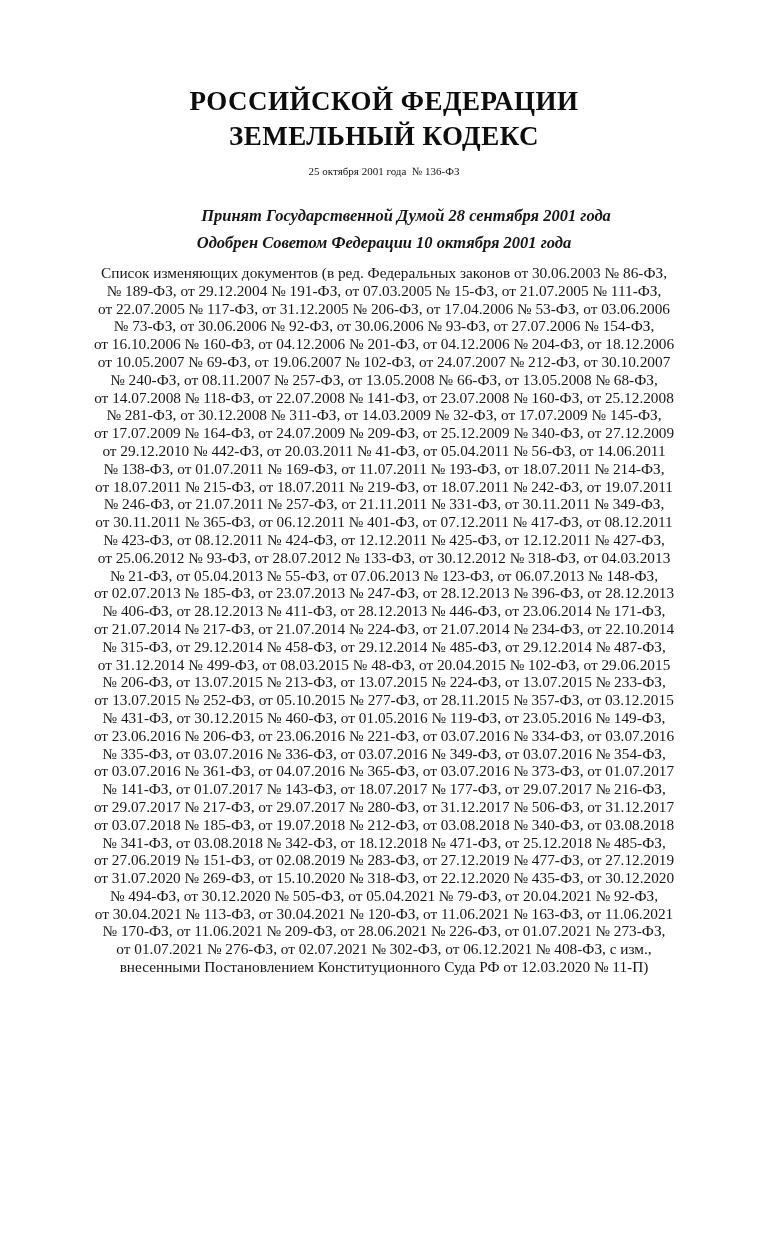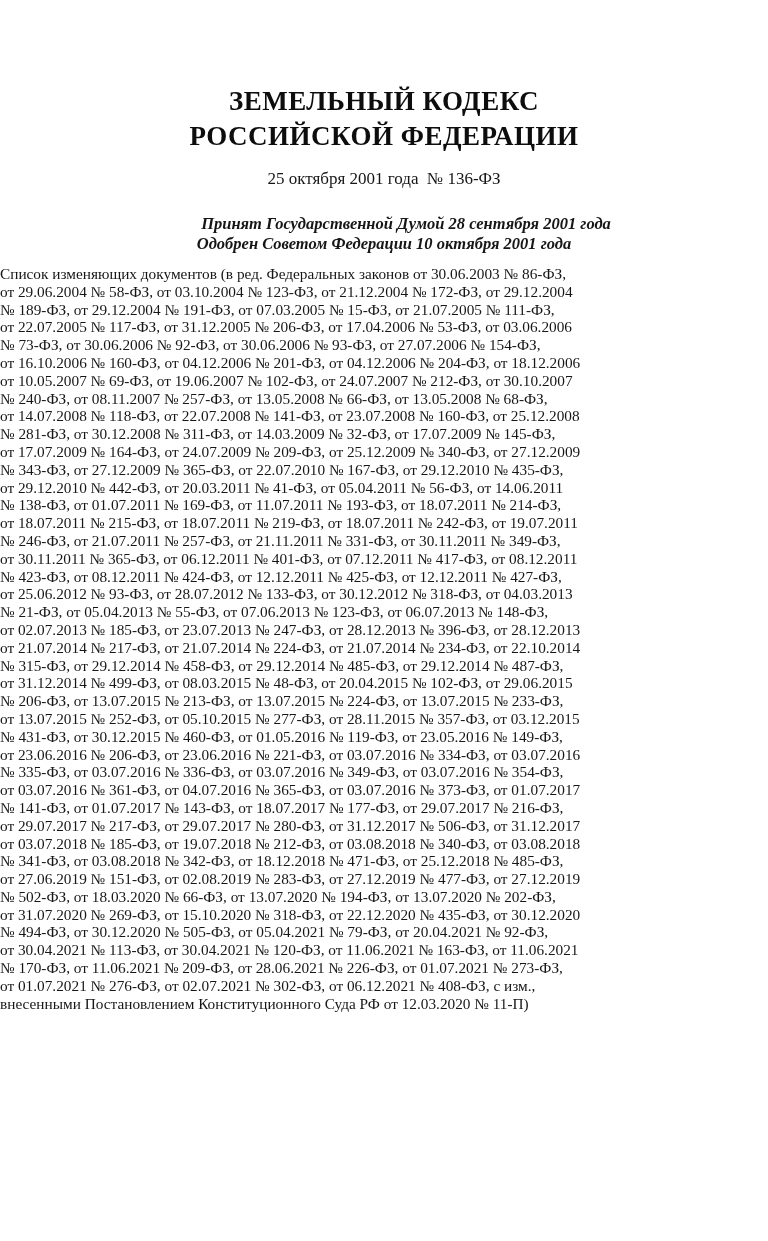--- a/index.html
+++ b/index.html
@@ -22,97 +22,95 @@
     text-align: center;
   }
   .title-line {
     font-weight: 700;
     font-size: 27px;
     line-height: 35px;
     letter-spacing: 0.5px;
     color: #0d0d0d;
   }
   .date-line {
-    margin-top: 15px;
-    font-size: 17px;
+    margin-top: 7px;
+    font-size: 11px;
     line-height: 20px;
     white-space: pre;
   }
   .official-line {
     font-weight: 700;
     font-style: italic;
     font-size: 16.5px;
     line-height: 20px;
   }
   .official-line.first {
     margin-top: 25px;
     padding-left: 44px;
   }
   .official-line.second {
-    margin-top: 0;
+    margin-top: 7px;
   }
   .amendments {
     margin-top: 11px;
   }
   .amend-line {
     font-size: 15.3px;
     line-height: 17.8px;
     white-space: pre;
-    text-align: left;
+    text-align: center;
   }
 </style>
 </head>
 <body>
 
 <div class="page">
+  <div class="title-line">РОССИЙСКОЙ ФЕДЕРАЦИИ</div>
   <div class="title-line">ЗЕМЕЛЬНЫЙ КОДЕКС</div>
-  <div class="title-line">РОССИЙСКОЙ ФЕДЕРАЦИИ</div>
 
   <div class="date-line">25 октября 2001 года  № 136-ФЗ</div>
 
   <div class="official-line first">Принят Государственной Думой 28 сентября 2001 года</div>
   <div class="official-line second">Одобрен Советом Федерации 10 октября 2001 года</div>
 
   <div class="amendments" id="amendments">
       <div class="amend-line">Список изменяющих документов (в ред. Федеральных законов от 30.06.2003 № 86-ФЗ,</div>
-      <div class="amend-line">от 29.06.2004 № 58-ФЗ, от 03.10.2004 № 123-ФЗ, от 21.12.2004 № 172-ФЗ, от 29.12.2004</div>
       <div class="amend-line">№ 189-ФЗ, от 29.12.2004 № 191-ФЗ, от 07.03.2005 № 15-ФЗ, от 21.07.2005 № 111-ФЗ,</div>
       <div class="amend-line">от 22.07.2005 № 117-ФЗ, от 31.12.2005 № 206-ФЗ, от 17.04.2006 № 53-ФЗ, от 03.06.2006</div>
       <div class="amend-line">№ 73-ФЗ, от 30.06.2006 № 92-ФЗ, от 30.06.2006 № 93-ФЗ, от 27.07.2006 № 154-ФЗ,</div>
       <div class="amend-line">от 16.10.2006 № 160-ФЗ, от 04.12.2006 № 201-ФЗ, от 04.12.2006 № 204-ФЗ, от 18.12.2006</div>
       <div class="amend-line">от 10.05.2007 № 69-ФЗ, от 19.06.2007 № 102-ФЗ, от 24.07.2007 № 212-ФЗ, от 30.10.2007</div>
       <div class="amend-line">№ 240-ФЗ, от 08.11.2007 № 257-ФЗ, от 13.05.2008 № 66-ФЗ, от 13.05.2008 № 68-ФЗ,</div>
       <div class="amend-line">от 14.07.2008 № 118-ФЗ, от 22.07.2008 № 141-ФЗ, от 23.07.2008 № 160-ФЗ, от 25.12.2008</div>
       <div class="amend-line">№ 281-ФЗ, от 30.12.2008 № 311-ФЗ, от 14.03.2009 № 32-ФЗ, от 17.07.2009 № 145-ФЗ,</div>
       <div class="amend-line">от 17.07.2009 № 164-ФЗ, от 24.07.2009 № 209-ФЗ, от 25.12.2009 № 340-ФЗ, от 27.12.2009</div>
-      <div class="amend-line">№ 343-ФЗ, от 27.12.2009 № 365-ФЗ, от 22.07.2010 № 167-ФЗ, от 29.12.2010 № 435-ФЗ,</div>
       <div class="amend-line">от 29.12.2010 № 442-ФЗ, от 20.03.2011 № 41-ФЗ, от 05.04.2011 № 56-ФЗ, от 14.06.2011</div>
       <div class="amend-line">№ 138-ФЗ, от 01.07.2011 № 169-ФЗ, от 11.07.2011 № 193-ФЗ, от 18.07.2011 № 214-ФЗ,</div>
       <div class="amend-line">от 18.07.2011 № 215-ФЗ, от 18.07.2011 № 219-ФЗ, от 18.07.2011 № 242-ФЗ, от 19.07.2011</div>
       <div class="amend-line">№ 246-ФЗ, от 21.07.2011 № 257-ФЗ, от 21.11.2011 № 331-ФЗ, от 30.11.2011 № 349-ФЗ,</div>
       <div class="amend-line">от 30.11.2011 № 365-ФЗ, от 06.12.2011 № 401-ФЗ, от 07.12.2011 № 417-ФЗ, от 08.12.2011</div>
       <div class="amend-line">№ 423-ФЗ, от 08.12.2011 № 424-ФЗ, от 12.12.2011 № 425-ФЗ, от 12.12.2011 № 427-ФЗ,</div>
       <div class="amend-line">от 25.06.2012 № 93-ФЗ, от 28.07.2012 № 133-ФЗ, от 30.12.2012 № 318-ФЗ, от 04.03.2013</div>
       <div class="amend-line">№ 21-ФЗ, от 05.04.2013 № 55-ФЗ, от 07.06.2013 № 123-ФЗ, от 06.07.2013 № 148-ФЗ,</div>
       <div class="amend-line">от 02.07.2013 № 185-ФЗ, от 23.07.2013 № 247-ФЗ, от 28.12.2013 № 396-ФЗ, от 28.12.2013</div>
+      <div class="amend-line">№ 406-ФЗ, от 28.12.2013 № 411-ФЗ, от 28.12.2013 № 446-ФЗ, от 23.06.2014 № 171-ФЗ,</div>
       <div class="amend-line">от 21.07.2014 № 217-ФЗ, от 21.07.2014 № 224-ФЗ, от 21.07.2014 № 234-ФЗ, от 22.10.2014</div>
       <div class="amend-line">№ 315-ФЗ, от 29.12.2014 № 458-ФЗ, от 29.12.2014 № 485-ФЗ, от 29.12.2014 № 487-ФЗ,</div>
       <div class="amend-line">от 31.12.2014 № 499-ФЗ, от 08.03.2015 № 48-ФЗ, от 20.04.2015 № 102-ФЗ, от 29.06.2015</div>
       <div class="amend-line">№ 206-ФЗ, от 13.07.2015 № 213-ФЗ, от 13.07.2015 № 224-ФЗ, от 13.07.2015 № 233-ФЗ,</div>
       <div class="amend-line">от 13.07.2015 № 252-ФЗ, от 05.10.2015 № 277-ФЗ, от 28.11.2015 № 357-ФЗ, от 03.12.2015</div>
       <div class="amend-line">№ 431-ФЗ, от 30.12.2015 № 460-ФЗ, от 01.05.2016 № 119-ФЗ, от 23.05.2016 № 149-ФЗ,</div>
       <div class="amend-line">от 23.06.2016 № 206-ФЗ, от 23.06.2016 № 221-ФЗ, от 03.07.2016 № 334-ФЗ, от 03.07.2016</div>
       <div class="amend-line">№ 335-ФЗ, от 03.07.2016 № 336-ФЗ, от 03.07.2016 № 349-ФЗ, от 03.07.2016 № 354-ФЗ,</div>
       <div class="amend-line">от 03.07.2016 № 361-ФЗ, от 04.07.2016 № 365-ФЗ, от 03.07.2016 № 373-ФЗ, от 01.07.2017</div>
       <div class="amend-line">№ 141-ФЗ, от 01.07.2017 № 143-ФЗ, от 18.07.2017 № 177-ФЗ, от 29.07.2017 № 216-ФЗ,</div>
       <div class="amend-line">от 29.07.2017 № 217-ФЗ, от 29.07.2017 № 280-ФЗ, от 31.12.2017 № 506-ФЗ, от 31.12.2017</div>
       <div class="amend-line">от 03.07.2018 № 185-ФЗ, от 19.07.2018 № 212-ФЗ, от 03.08.2018 № 340-ФЗ, от 03.08.2018</div>
       <div class="amend-line">№ 341-ФЗ, от 03.08.2018 № 342-ФЗ, от 18.12.2018 № 471-ФЗ, от 25.12.2018 № 485-ФЗ,</div>
       <div class="amend-line">от 27.06.2019 № 151-ФЗ, от 02.08.2019 № 283-ФЗ, от 27.12.2019 № 477-ФЗ, от 27.12.2019</div>
-      <div class="amend-line">№ 502-ФЗ, от 18.03.2020 № 66-ФЗ, от 13.07.2020 № 194-ФЗ, от 13.07.2020 № 202-ФЗ,</div>
       <div class="amend-line">от 31.07.2020 № 269-ФЗ, от 15.10.2020 № 318-ФЗ, от 22.12.2020 № 435-ФЗ, от 30.12.2020</div>
       <div class="amend-line">№ 494-ФЗ, от 30.12.2020 № 505-ФЗ, от 05.04.2021 № 79-ФЗ, от 20.04.2021 № 92-ФЗ,</div>
       <div class="amend-line">от 30.04.2021 № 113-ФЗ, от 30.04.2021 № 120-ФЗ, от 11.06.2021 № 163-ФЗ, от 11.06.2021</div>
       <div class="amend-line">№ 170-ФЗ, от 11.06.2021 № 209-ФЗ, от 28.06.2021 № 226-ФЗ, от 01.07.2021 № 273-ФЗ,</div>
       <div class="amend-line">от 01.07.2021 № 276-ФЗ, от 02.07.2021 № 302-ФЗ, от 06.12.2021 № 408-ФЗ, с изм.,</div>
       <div class="amend-line">внесенными Постановлением Конституционного Суда РФ от 12.03.2020 № 11-П)</div>
     </div>
 </div>
 
 </body></html>

